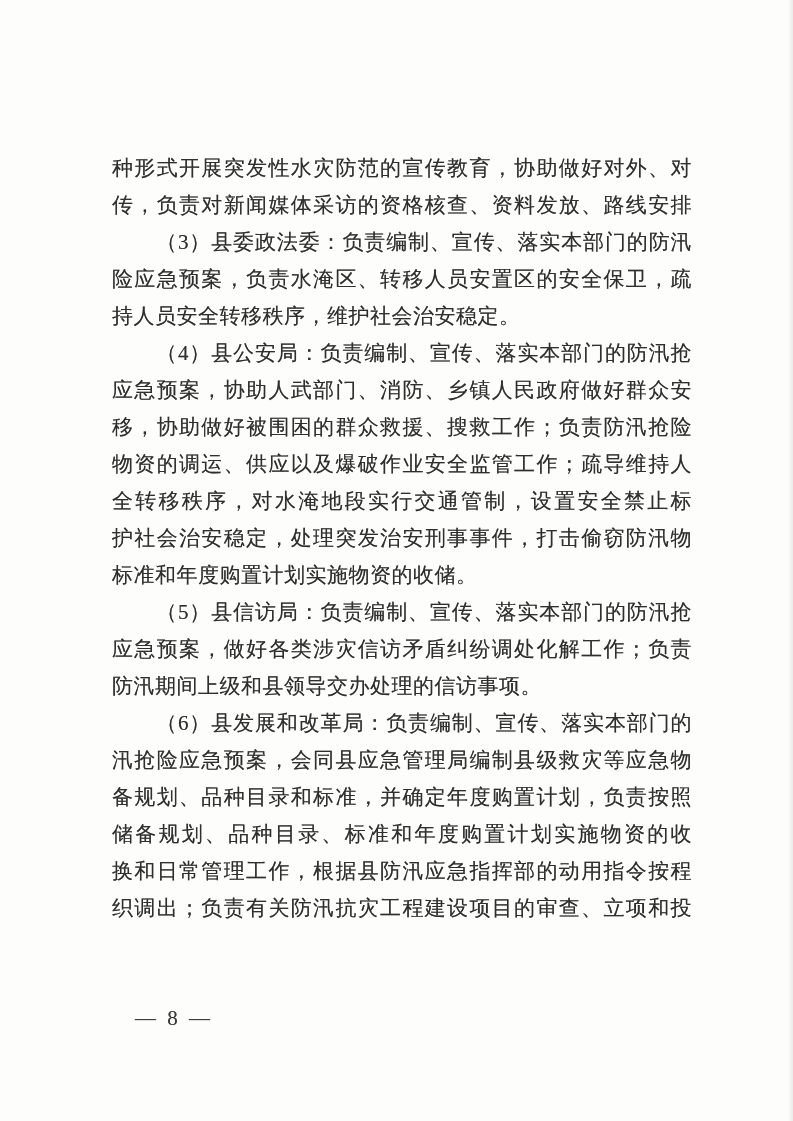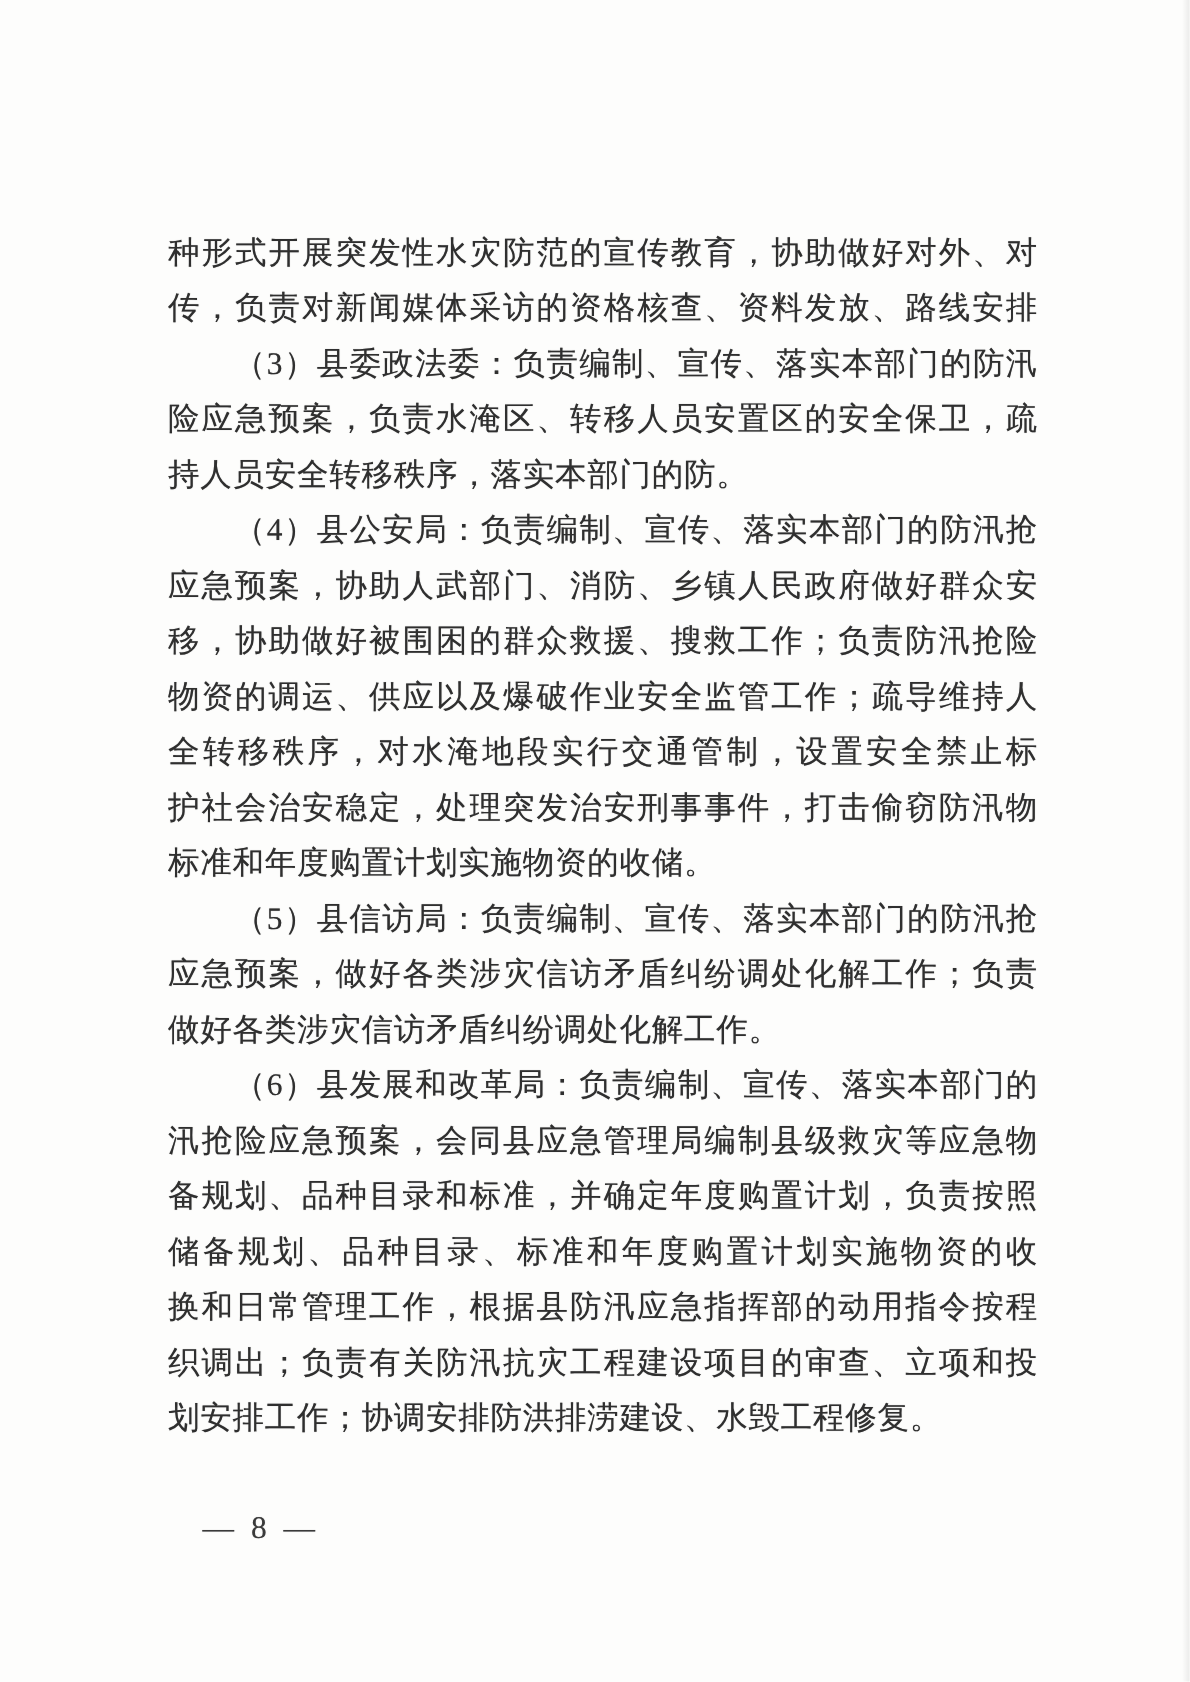--- a/index.html
+++ b/index.html
@@ -73,47 +73,46 @@
   <main class="content">
 
     <div class="para">
       <div class="line">种形式开展突发性水灾防范的宣传教育，协助做好对外、对上宣</div>
       <div class="line">传，负责对新闻媒体采访的资格核查、资料发放、路线安排等。</div>
     </div>
 
     <div class="para">
       <div class="line ind">（3）县委政法委：负责编制、宣传、落实本部门的防汛抢</div>
       <div class="line">险应急预案，负责水淹区、转移人员安置区的安全保卫，疏导维</div>
-      <div class="line last">持人员安全转移秩序，落实本部门的防。</div>
+      <div class="line last">持人员安全转移秩序，维护社会治安稳定。</div>
     </div>
 
     <div class="para">
       <div class="line ind">（4）县公安局：负责编制、宣传、落实本部门的防汛抢险</div>
       <div class="line">应急预案，协助人武部门、消防、乡镇人民政府做好群众安全转</div>
       <div class="line">移，协助做好被围困的群众救援、搜救工作；负责防汛抢险爆破</div>
       <div class="line">物资的调运、供应以及爆破作业安全监管工作；疏导维持人员安</div>
       <div class="line">全转移秩序，对水淹地段实行交通管制，设置安全禁止标志，维</div>
       <div class="line">护社会治安稳定，处理突发治安刑事事件，打击偷窃防汛物料、</div>
       <div class="line last">标准和年度购置计划实施物资的收储。</div>
     </div>
 
     <div class="para">
       <div class="line ind">（5）县信访局：负责编制、宣传、落实本部门的防汛抢险</div>
       <div class="line">应急预案，做好各类涉灾信访矛盾纠纷调处化解工作；负责承办</div>
-      <div class="line last">做好各类涉灾信访矛盾纠纷调处化解工作。</div>
+      <div class="line last">防汛期间上级和县领导交办处理的信访事项。</div>
     </div>
 
     <div class="para">
       <div class="line ind">（6）县发展和改革局：负责编制、宣传、落实本部门的防</div>
       <div class="line">汛抢险应急预案，会同县应急管理局编制县级救灾等应急物资储</div>
       <div class="line">备规划、品种目录和标准，并确定年度购置计划，负责按照物资</div>
       <div class="line">储备规划、品种目录、标准和年度购置计划实施物资的收储、轮</div>
       <div class="line">换和日常管理工作，根据县防汛应急指挥部的动用指令按程序组</div>
       <div class="line">织调出；负责有关防汛抗灾工程建设项目的审查、立项和投资计</div>
-      <div class="line last">划安排工作；协调安排防洪排涝建设、水毁工程修复。</div>
     </div>
 
   </main>
 
   <div class="page-number">— 8 —</div>
 
   <div class="scan-edge"></div>
 </div>
 
 </body></html>

